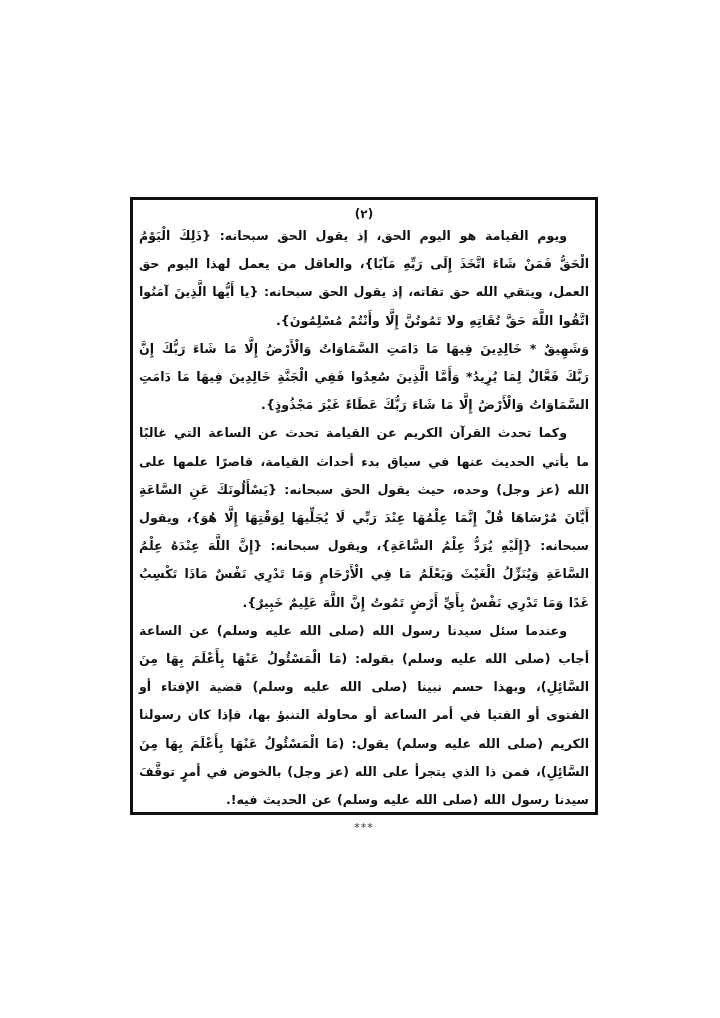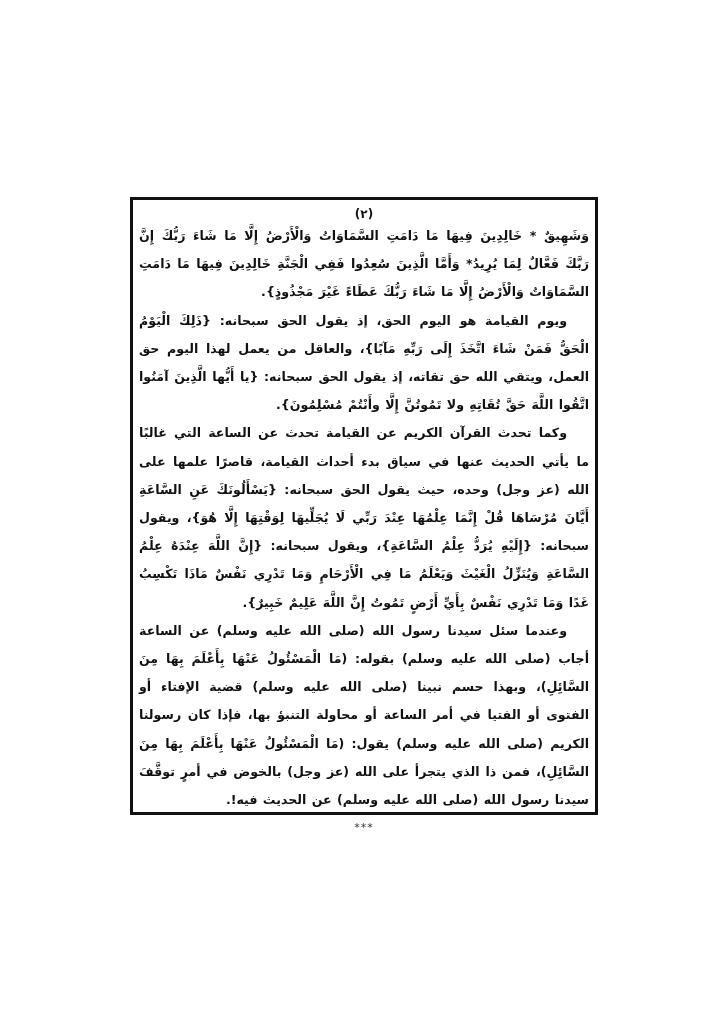--- a/index.html
+++ b/index.html
@@ -64,19 +64,19 @@
       letter-spacing: 1px;
       margin-top: 2px;
     }
   </style>
 </head>
 <body>
 
 <div class="page-frame">
   <div class="frame-inner">
     <div class="page-number">(٢)</div>
+    <p class="para indent">ويوم القيامة هو اليوم الحق، إذ يقول الحق سبحانه: {ذَلِكَ الْيَوْمُ الْحَقُّ فَمَنْ شَاءَ اتَّخَذَ إِلَى رَبِّهِ مَآبًا}، والعاقل من يعمل لهذا اليوم حق العمل، ويتقي الله حق تقاته، إذ يقول الحق سبحانه: {يا أَيُّها الَّذِينَ آمَنُوا اتَّقُوا اللَّهَ حَقَّ تُقَاتِهِ ولا تَمُوتُنَّ إِلَّا وأَنْتُمْ مُسْلِمُونَ}.</p>
     <p class="para">وَشَهِيقٌ * خَالِدِينَ فِيهَا مَا دَامَتِ السَّمَاوَاتُ وَالْأَرْضُ إِلَّا مَا شَاءَ رَبُّكَ إِنَّ رَبَّكَ فَعَّالٌ لِمَا يُرِيدُ* وَأَمَّا الَّذِينَ سُعِدُوا فَفِي الْجَنَّةِ خَالِدِينَ فِيهَا مَا دَامَتِ السَّمَاوَاتُ وَالْأَرْضُ إِلَّا مَا شَاءَ رَبُّكَ عَطَاءً غَيْرَ مَجْذُوذٍ}.</p>
-    <p class="para indent">ويوم القيامة هو اليوم الحق، إذ يقول الحق سبحانه: {ذَلِكَ الْيَوْمُ الْحَقُّ فَمَنْ شَاءَ اتَّخَذَ إِلَى رَبِّهِ مَآبًا}، والعاقل من يعمل لهذا اليوم حق العمل، ويتقي الله حق تقاته، إذ يقول الحق سبحانه: {يا أَيُّها الَّذِينَ آمَنُوا اتَّقُوا اللَّهَ حَقَّ تُقَاتِهِ ولا تَمُوتُنَّ إِلَّا وأَنْتُمْ مُسْلِمُونَ}.</p>
     <p class="para indent">وكما تحدث القرآن الكريم عن القيامة تحدث عن الساعة التي غالبًا ما يأتي الحديث عنها في سياق بدء أحداث القيامة، قاصرًا علمها على الله (عز وجل) وحده، حيث يقول الحق سبحانه: {يَسْأَلُونَكَ عَنِ السَّاعَةِ أَيَّانَ مُرْسَاهَا قُلْ إِنَّمَا عِلْمُهَا عِنْدَ رَبِّي لَا يُجَلِّيهَا لِوَقْتِهَا إِلَّا هُوَ}، ويقول سبحانه: {إِلَيْهِ يُرَدُّ عِلْمُ السَّاعَةِ}، ويقول سبحانه: {إِنَّ اللَّهَ عِنْدَهُ عِلْمُ السَّاعَةِ وَيُنَزِّلُ الْغَيْثَ وَيَعْلَمُ مَا فِي الْأَرْحَامِ وَمَا تَدْرِي نَفْسٌ مَاذَا تَكْسِبُ غَدًا وَمَا تَدْرِي نَفْسٌ بِأَيِّ أَرْضٍ تَمُوتُ إِنَّ اللَّهَ عَلِيمٌ خَبِيرٌ}.</p>
     <p class="para indent">وعندما سئل سيدنا رسول الله (صلى الله عليه وسلم) عن الساعة أجاب (صلى الله عليه وسلم) بقوله: (مَا الْمَسْئُولُ عَنْهَا بِأَعْلَمَ بِهَا مِنَ السَّائِلِ)، وبهذا حسم نبينا (صلى الله عليه وسلم) قضية الإفتاء أو الفتوى أو الفتيا في أمر الساعة أو محاولة التنبؤ بها، فإذا كان رسولنا الكريم (صلى الله عليه وسلم) يقول: (مَا الْمَسْئُولُ عَنْهَا بِأَعْلَمَ بِهَا مِنَ السَّائِلِ)، فمن ذا الذي يتجرأ على الله (عز وجل) بالخوض في أمرٍ توقَّفَ سيدنا رسول الله (صلى الله عليه وسلم) عن الحديث فيه!.</p>
     <div class="separator">***</div>
   </div>
 </div>
 
 </body></html>

